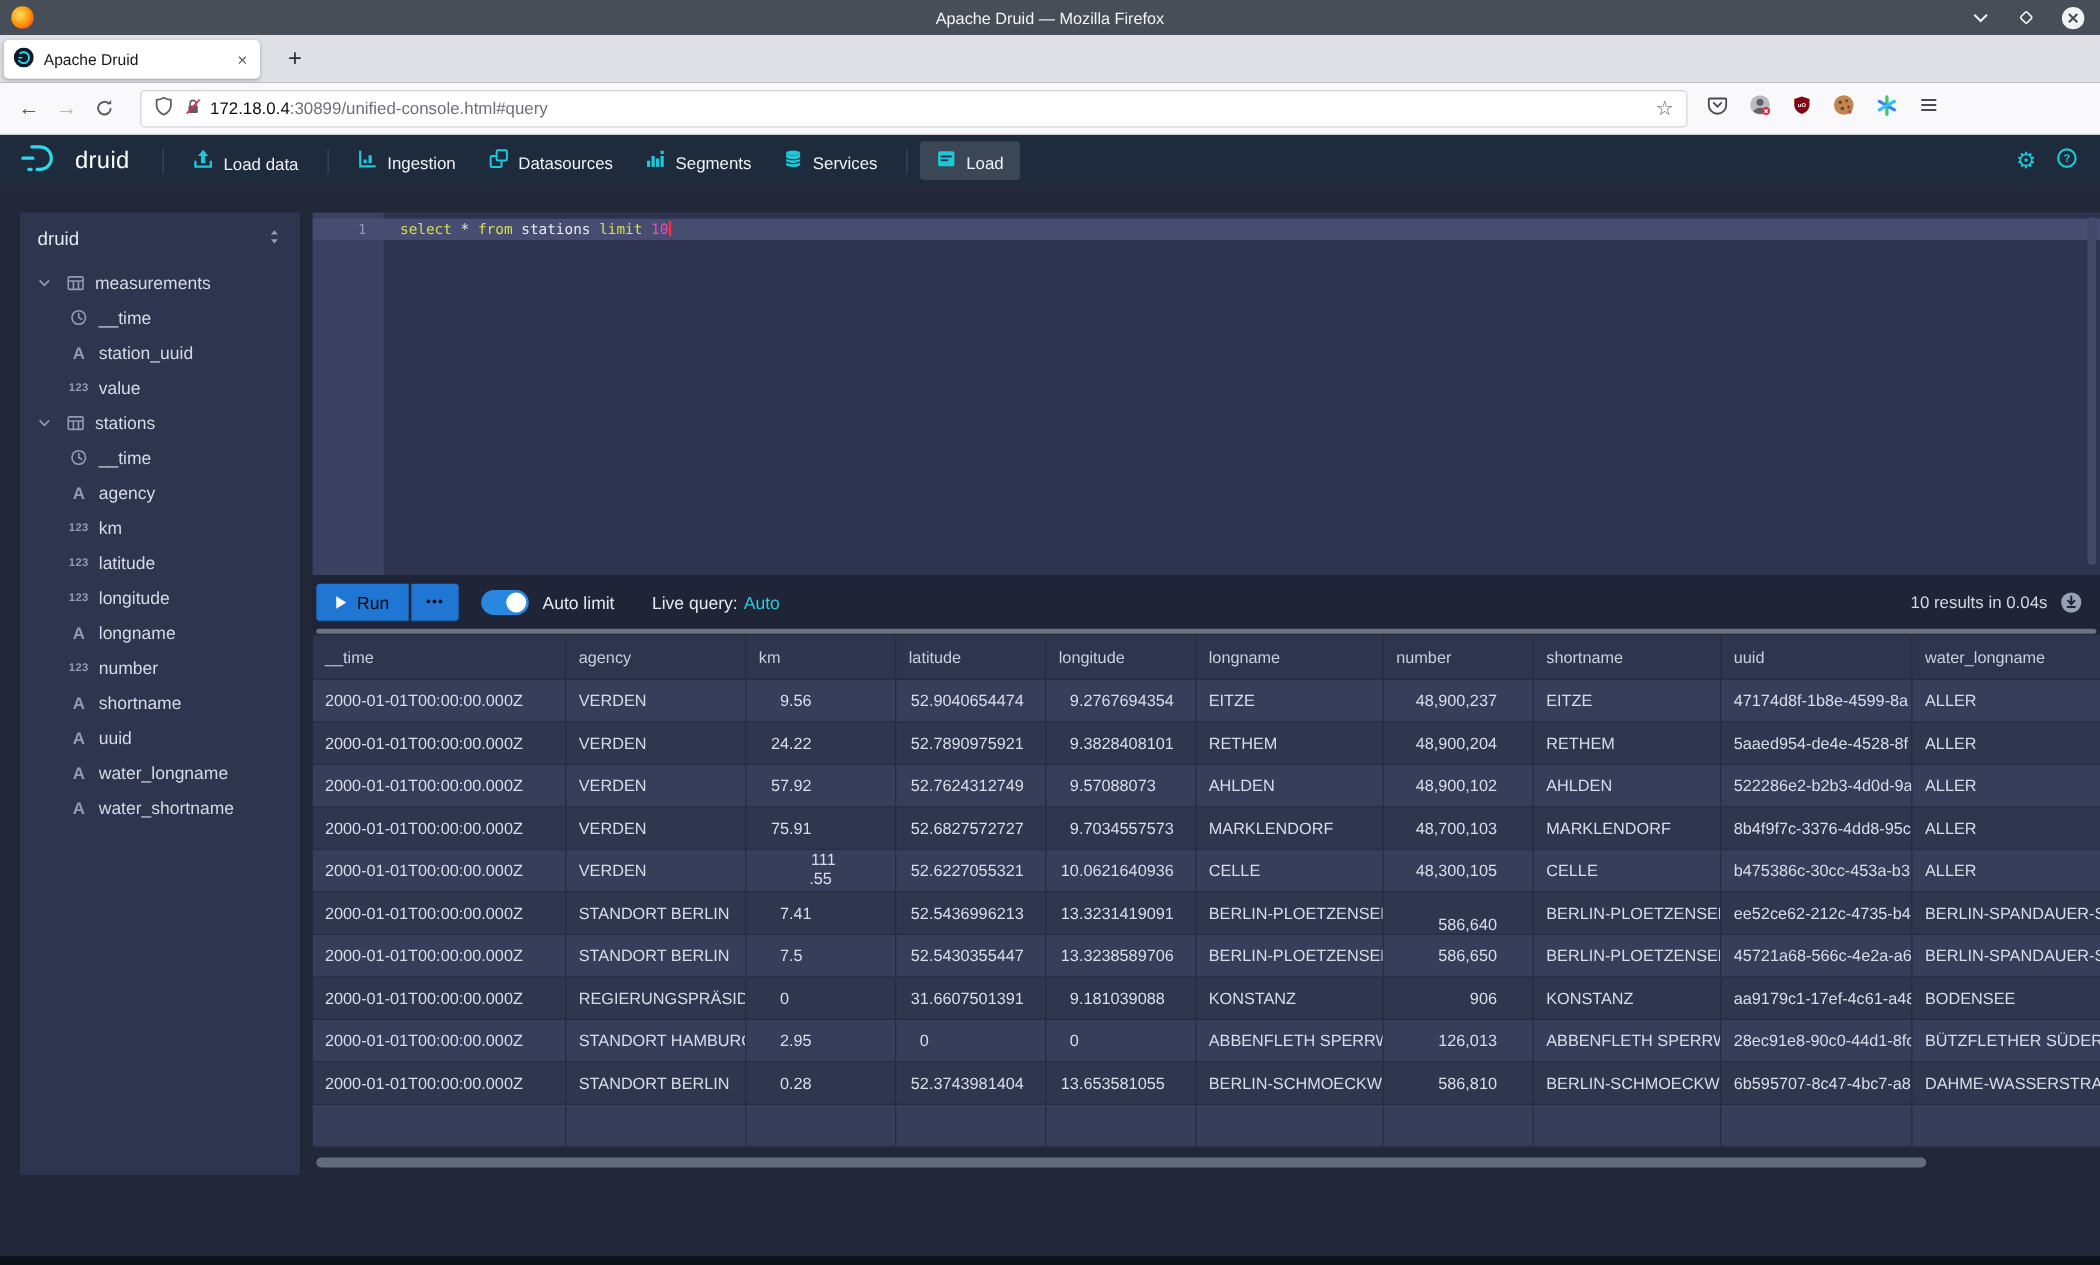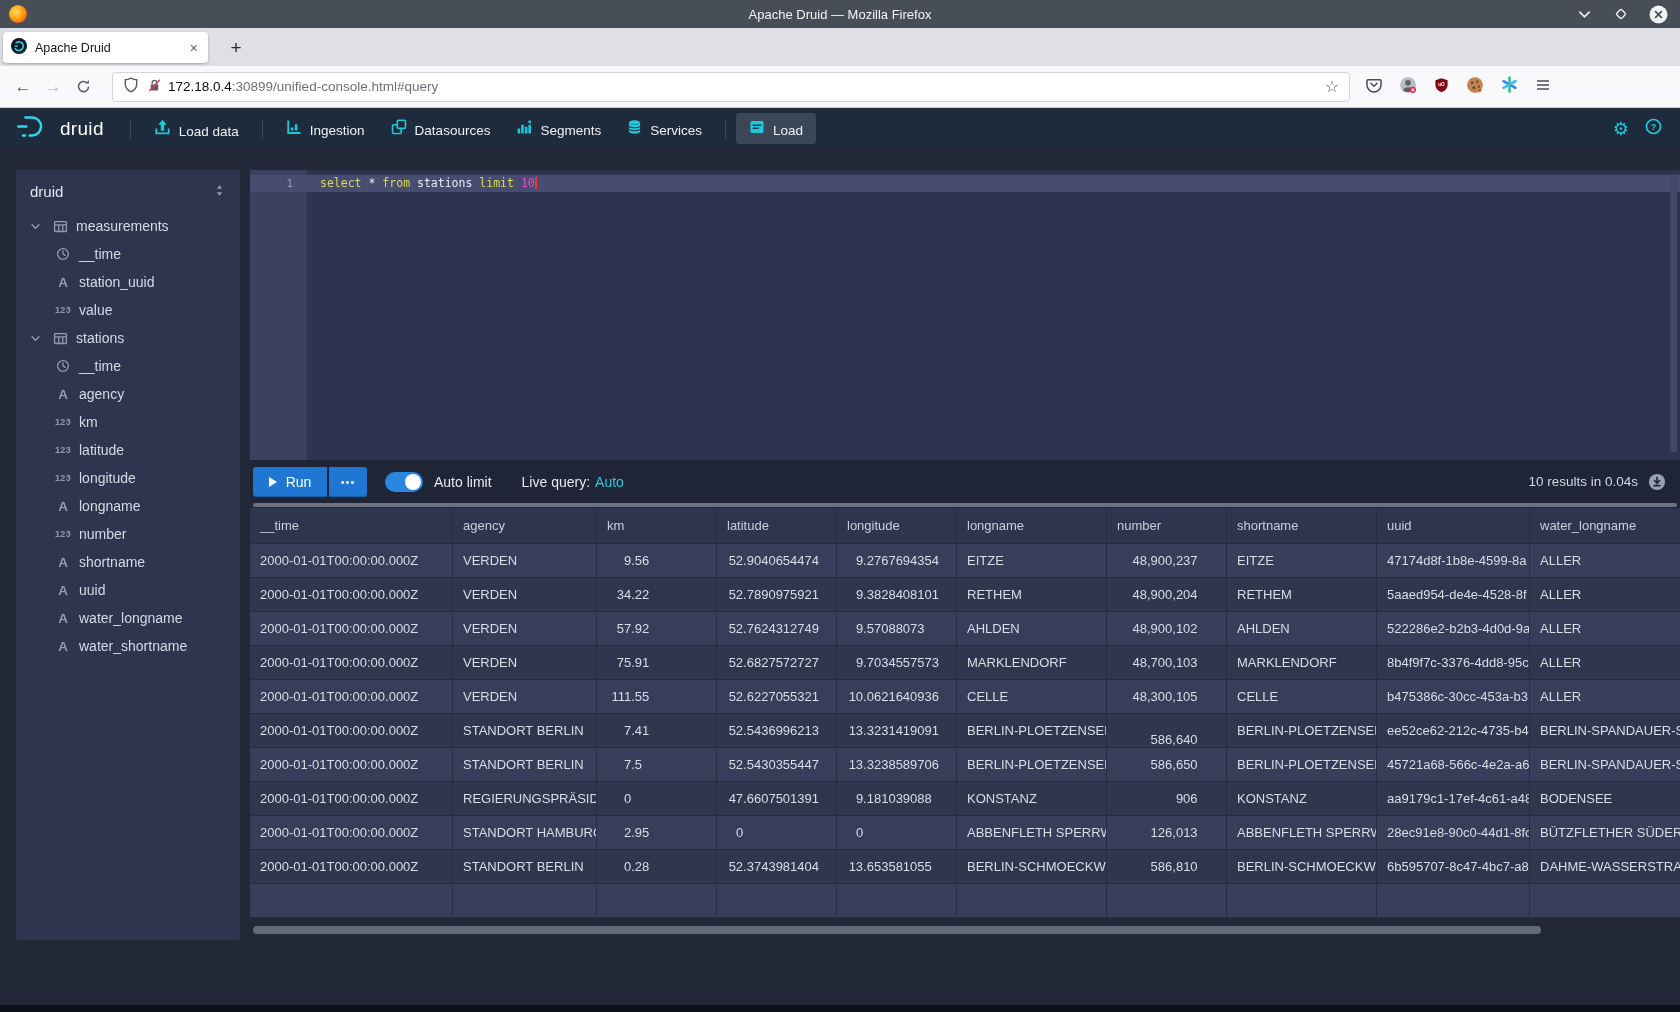--- a/index.html
+++ b/index.html
@@ -67,21 +67,21 @@
         font-family:"DejaVu Sans Mono",monospace;font-size:11px;color:#9299b5;}
   .codeline{position:absolute;left:70px;top:5px;height:17px;line-height:17px;white-space:pre;
             font-family:"DejaVu Sans Mono",monospace;font-size:11.5px;color:#e8ebf2;}
   .tok-kw{color:#d9dc50;} .tok-op{color:#e4e6da;} .tok-id{color:#e8ebf2;} .tok-num{color:#ee4eb8;} .tok-ws{white-space:pre;}
   .cursor{display:inline-block;width:2px;height:12px;background:#ff2f2f;vertical-align:-2px;}
   .ed-vscroll{position:absolute;right:3px;top:4px;width:7px;height:278px;background:#424967;border-radius:3px;}
 
   
   .runbar{position:absolute;left:250px;top:460px;width:1430px;height:43px;background:#1f2536;
           display:flex;align-items:center;color:#e6e9f1;font-size:14px;}
-  .btn{background:#1f76d3;color:#ffffff;height:30px;display:flex;align-items:center;justify-content:center;
+  .btn{background:#1f76d3;color:#000000;height:30px;display:flex;align-items:center;justify-content:center;
        border-radius:3px;box-shadow:inset 0 -1px 1px rgba(0,0,0,.2);text-align:center;}
   .btn.run{width:74px;margin-left:3px;gap:9px;border-top-right-radius:0;border-bottom-right-radius:0;}
   .btn.more{width:38px;margin-left:2px;border-top-left-radius:0;border-bottom-left-radius:0;
             font-size:11px;letter-spacing:1px;}
   .run-tri{width:0;height:0;border-left:8px solid #fff;border-top:5px solid transparent;border-bottom:5px solid transparent;}
   .switch{width:38px;height:20px;border-radius:10px;background:#2987e0;margin-left:18px;position:relative;}
   .switch .knob{position:absolute;right:2px;top:2px;width:16px;height:16px;border-radius:50%;background:#fff;}
   .auto-limit{margin-left:11px;}
   .live-q{margin-left:30px;}
   .live-q-val{color:#2ec9da;margin-left:5px;}
@@ -471,21 +471,21 @@
           <span class="ip" style="min-width: 6.2em;">48,900,237</span>
         </div>
         <div class="cell" style="width: 150px;">EITZE</div>
         <div class="cell" style="width: 153px;">47174d8f-1b8e-4599-8a</div>
         <div class="cell" style="width: 160px;">ALLER</div>
       </div>
       <div class="trow even">
         <div class="cell" style="width: 203px;">2000-01-01T00:00:00.000Z</div>
         <div class="cell" style="width: 144px;">VERDEN</div>
         <div class="cell" style="width: 120px;">
-          <span class="ip" style="min-width: 1.86em;">34</span>
+          <span class="ip" style="min-width: 1.86em;">24</span>
           <span>.22</span>
         </div>
         <div class="cell" style="width: 120px;">
           <span class="ip" style="min-width: 1.24em;">52</span>
           <span>.7890975921</span>
         </div>
         <div class="cell" style="width: 120px;">
           <span class="ip" style="min-width: 1.24em;">9</span>
           <span>.3828408101</span>
         </div>
@@ -539,21 +539,21 @@
         <div class="cell" style="width: 120px;">
           <span class="ip" style="min-width: 6.2em;">48,700,103</span>
         </div>
         <div class="cell" style="width: 150px;">MARKLENDORF</div>
         <div class="cell" style="width: 153px;">8b4f9f7c-3376-4dd8-95c</div>
         <div class="cell" style="width: 160px;">ALLER</div>
       </div>
       <div class="trow odd">
         <div class="cell" style="width: 203px;">2000-01-01T00:00:00.000Z</div>
         <div class="cell" style="width: 144px;">VERDEN</div>
-        <div class="cell" style="width: 120px;">
+        <div class="cell" style="width: 120px; flex-direction: column;">
           <span class="ip" style="min-width: 1.86em;">111</span>
           <span>.55</span>
         </div>
         <div class="cell" style="width: 120px;">
           <span class="ip" style="min-width: 1.24em;">52</span>
           <span>.6227055321</span>
         </div>
         <div class="cell" style="width: 120px;">
           <span class="ip" style="min-width: 1.24em;">10</span>
           <span>.0621640936</span>
@@ -612,21 +612,21 @@
         <div class="cell" style="width: 153px;">45721a68-566c-4e2a-a6</div>
         <div class="cell" style="width: 160px;">BERLIN-SPANDAUER-S</div>
       </div>
       <div class="trow even">
         <div class="cell" style="width: 203px;">2000-01-01T00:00:00.000Z</div>
         <div class="cell" style="width: 144px;">REGIERUNGSPRÄSIDIUM</div>
         <div class="cell" style="width: 120px;">
           <span class="ip" style="min-width: 1.86em;">0</span>
         </div>
         <div class="cell" style="width: 120px;">
-          <span class="ip" style="min-width: 1.24em;">47</span>
+          <span class="ip" style="min-width: 1.24em;">31</span>
           <span>.6607501391</span>
         </div>
         <div class="cell" style="width: 120px;">
           <span class="ip" style="min-width: 1.24em;">9</span>
           <span>.181039088</span>
         </div>
         <div class="cell" style="width: 150px;">KONSTANZ</div>
         <div class="cell" style="width: 120px;">
           <span class="ip" style="min-width: 6.2em;">906</span>
         </div>

